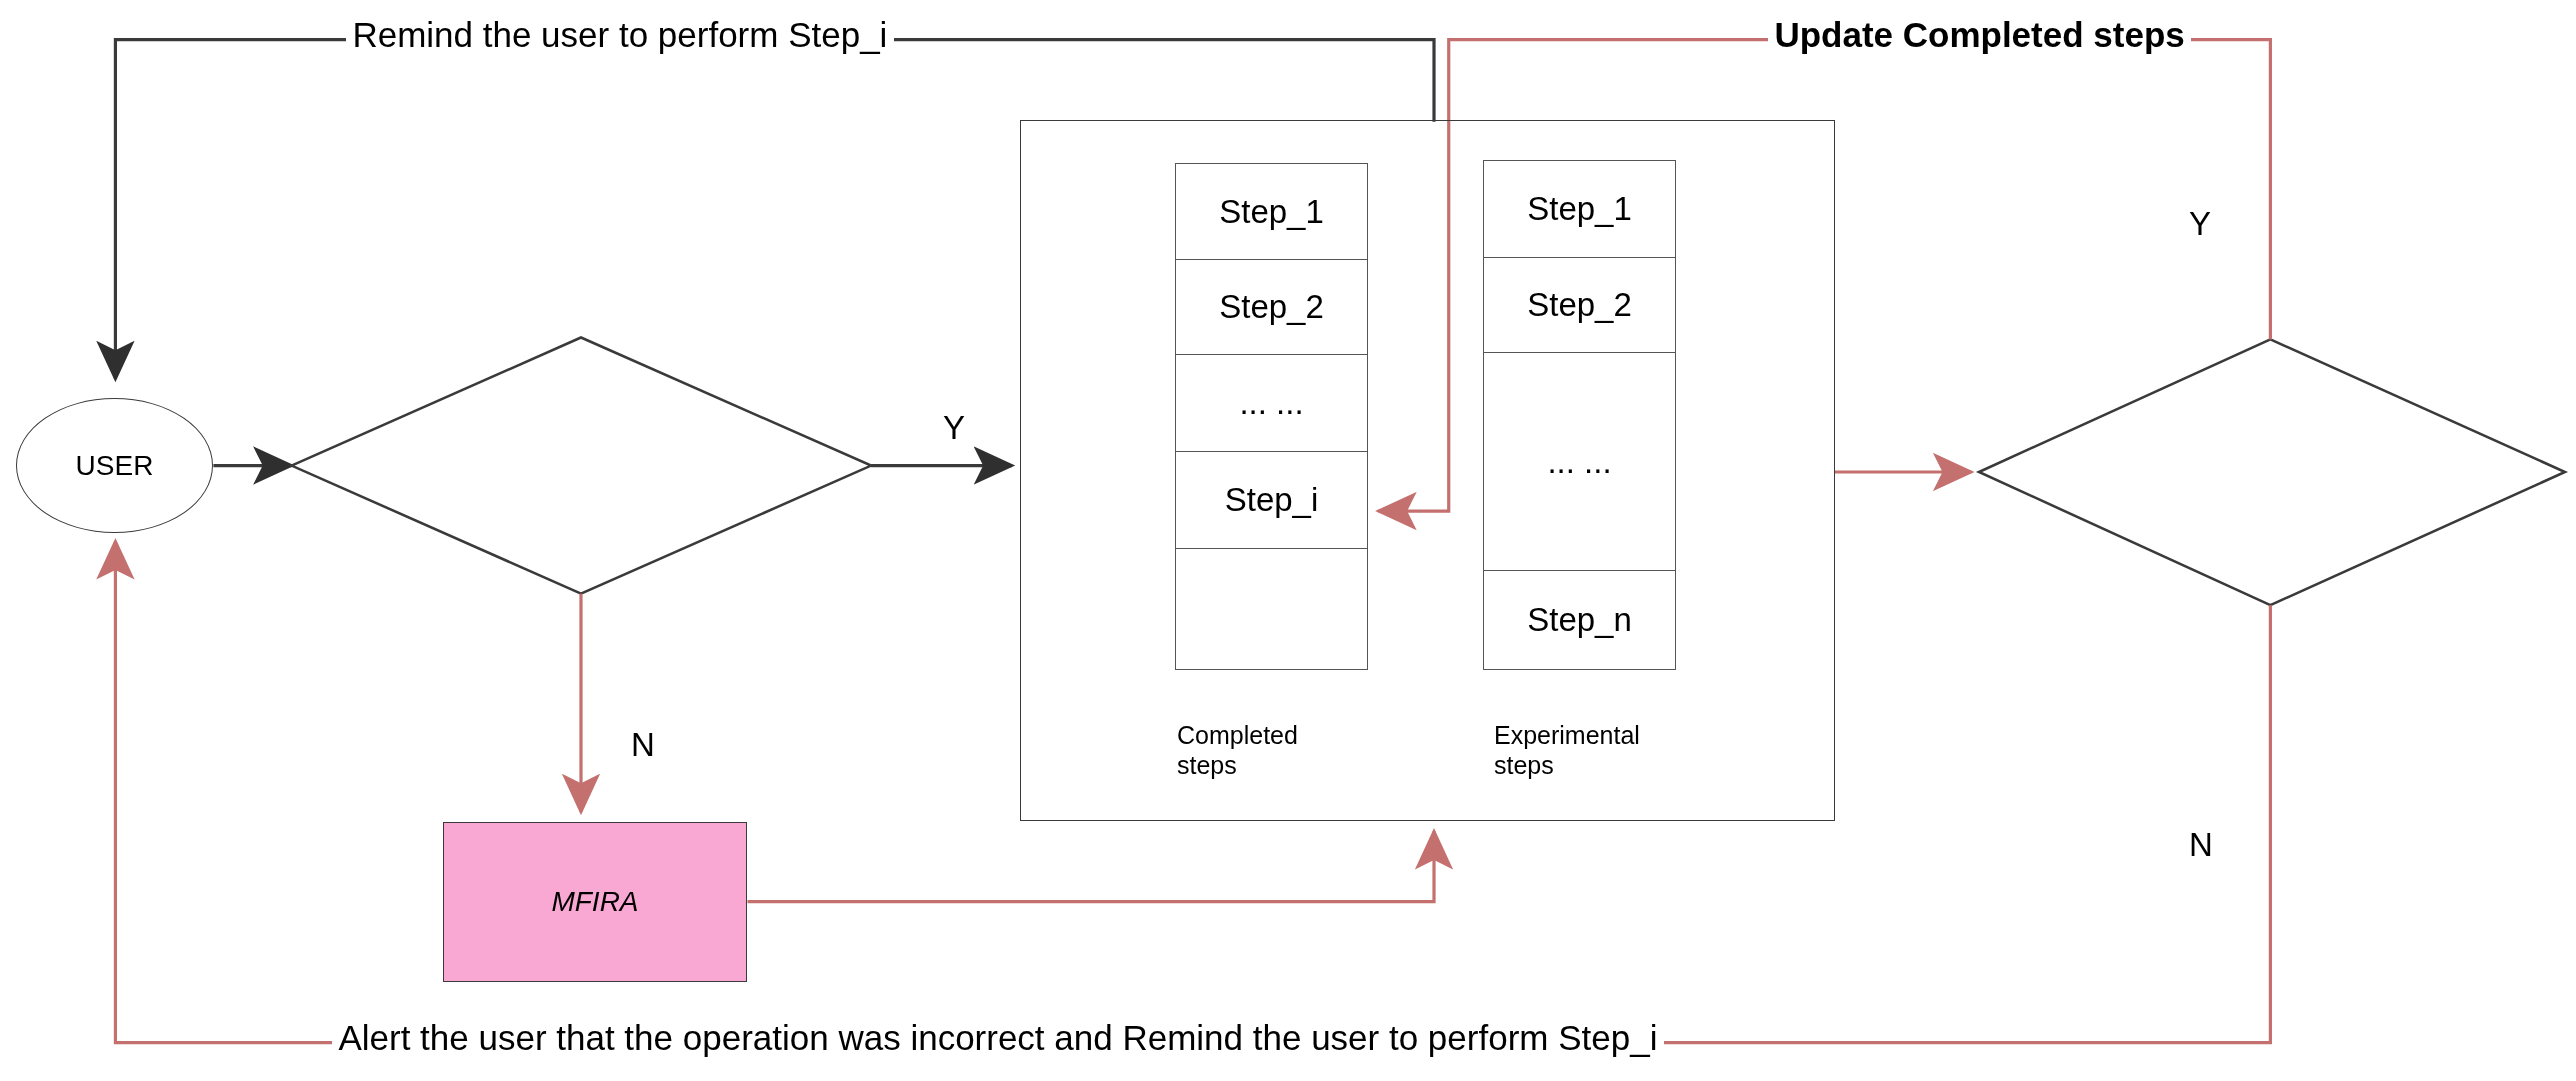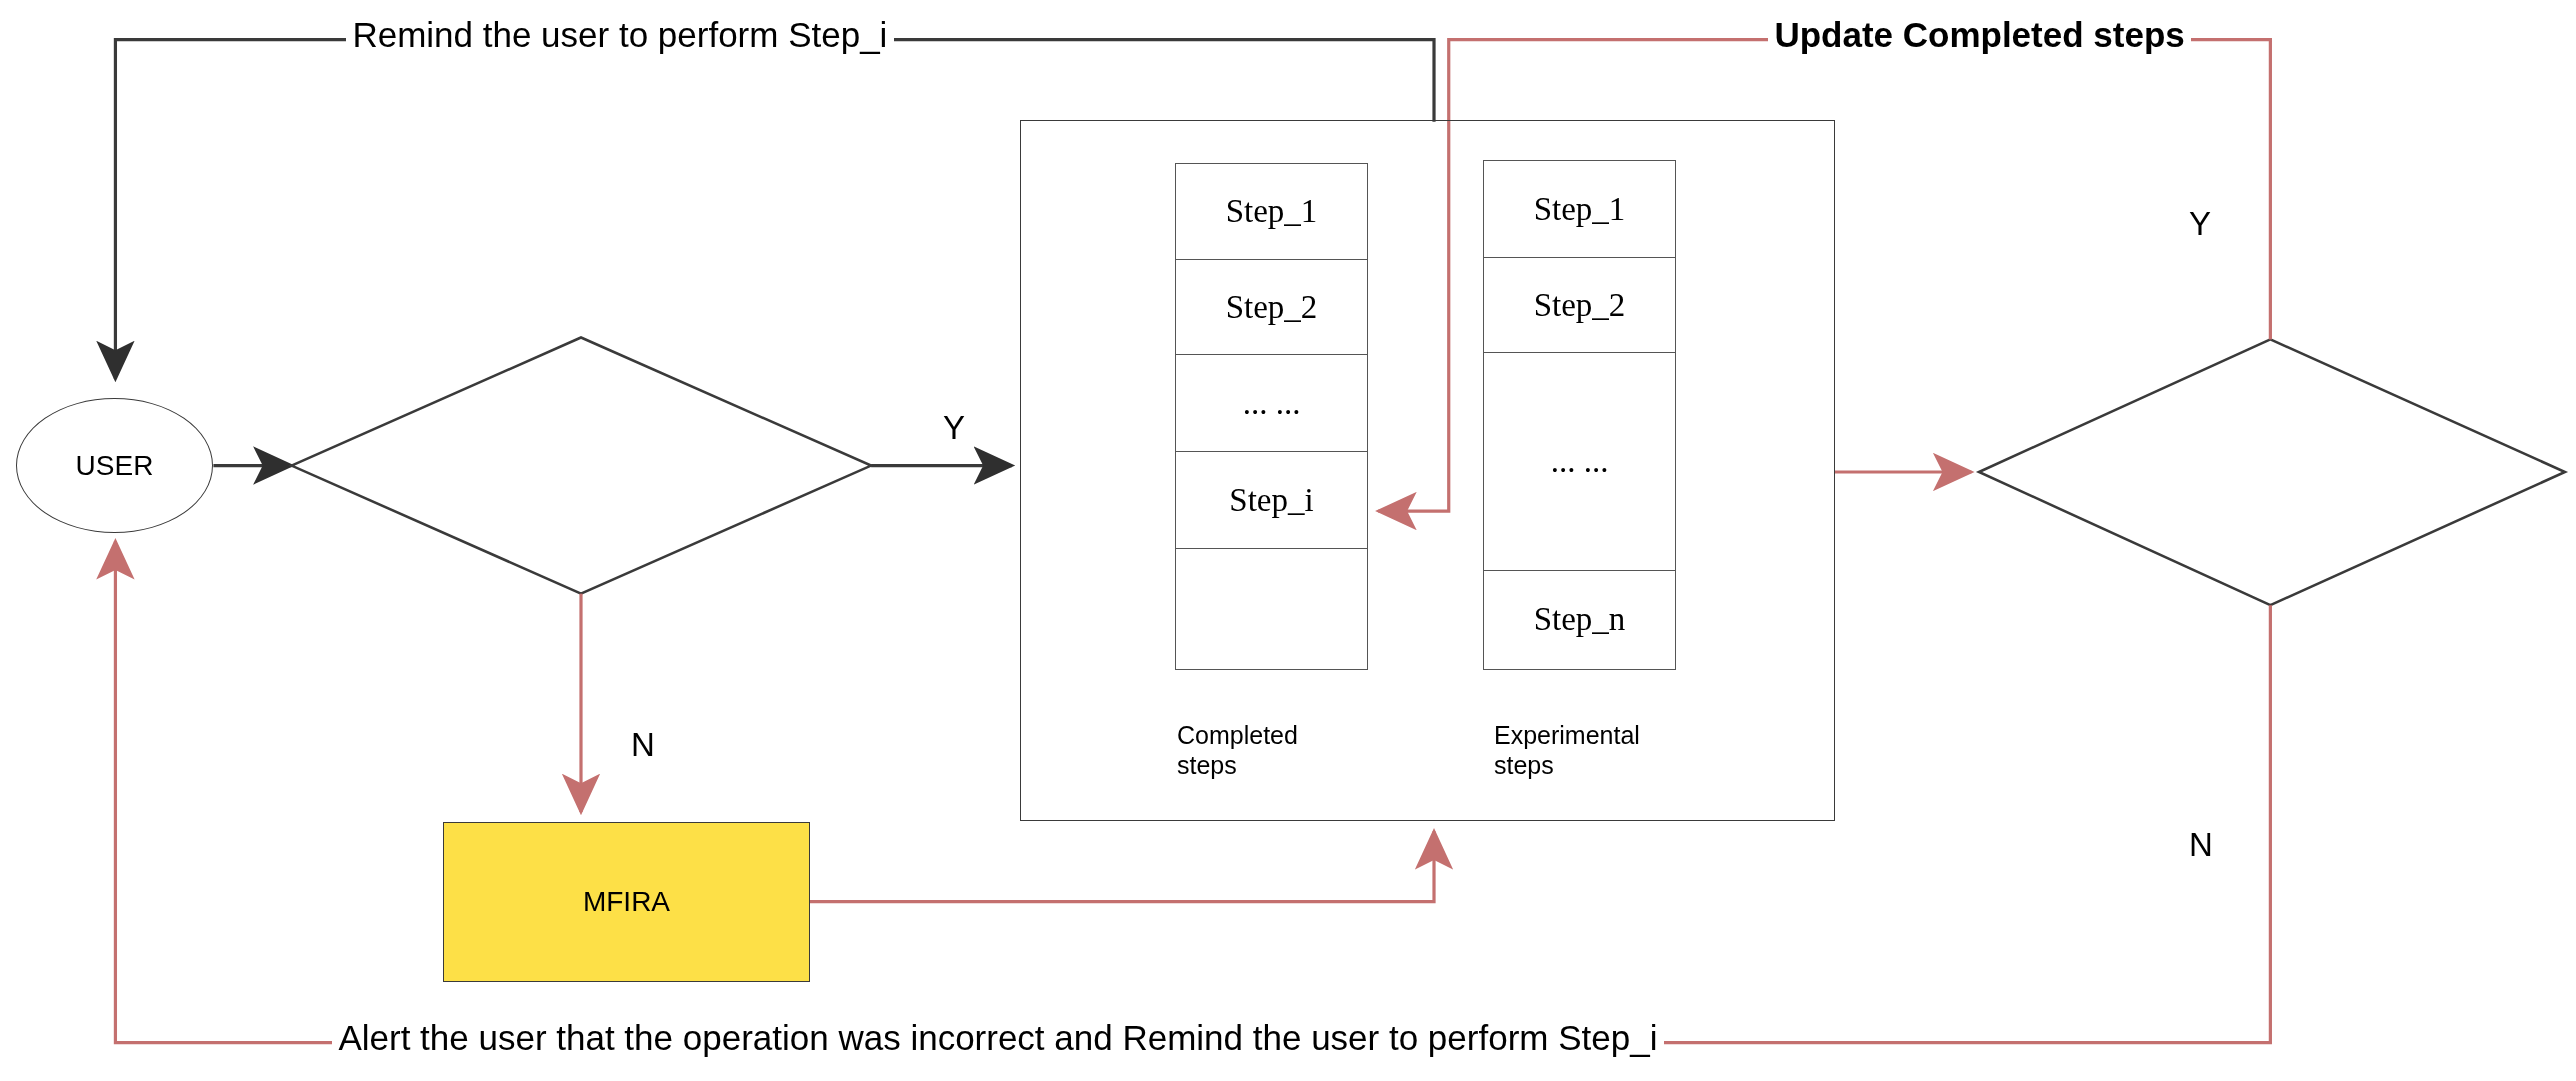--- a/index.html
+++ b/index.html
@@ -58,28 +58,29 @@
     box-sizing: border-box;
     display: flex;
     align-items: center;
     justify-content: center;
   }
   
   #mfira-node {
     position: absolute;
     left: 443px;
     top: 822px;
-    width: 367px;
+    width: 304px;
     height: 160px;
     border: 1.9px solid #3a3a3a;
-    background: #fde047;
+    background: #f9a8d4;
     box-sizing: border-box;
     display: flex;
     align-items: center;
     justify-content: center;
+    font-style: italic;
   }
   
   #steps-container {
     position: absolute;
     left: 1020px;
     top: 120px;
     width: 815px;
     height: 701px;
     border: 1.9px solid #3a3a3a;
     background: transparent;
@@ -94,21 +95,21 @@
   #completed-list { left: 1175px; top: 163px; width: 193px; height: 507px; }
   #experimental-list { left: 1483px; top: 160px; width: 193px; height: 510px; }
   .step-cell {
     box-sizing: border-box;
     border-bottom: 1.9px solid #555555;
     display: flex;
     align-items: center;
     justify-content: center;
     color: #000000;
     font-size: 33px;
-    font-family: Liberation Serif, serif;
+    font-family: Liberation Sans, sans-serif;
   }
   .step-cell:last-child { border-bottom: none; }
   
 </style>
 </head>
 <body>
 
 <div id="stage">
 
   <svg class="wires" viewBox="0 0 4022 1688">

